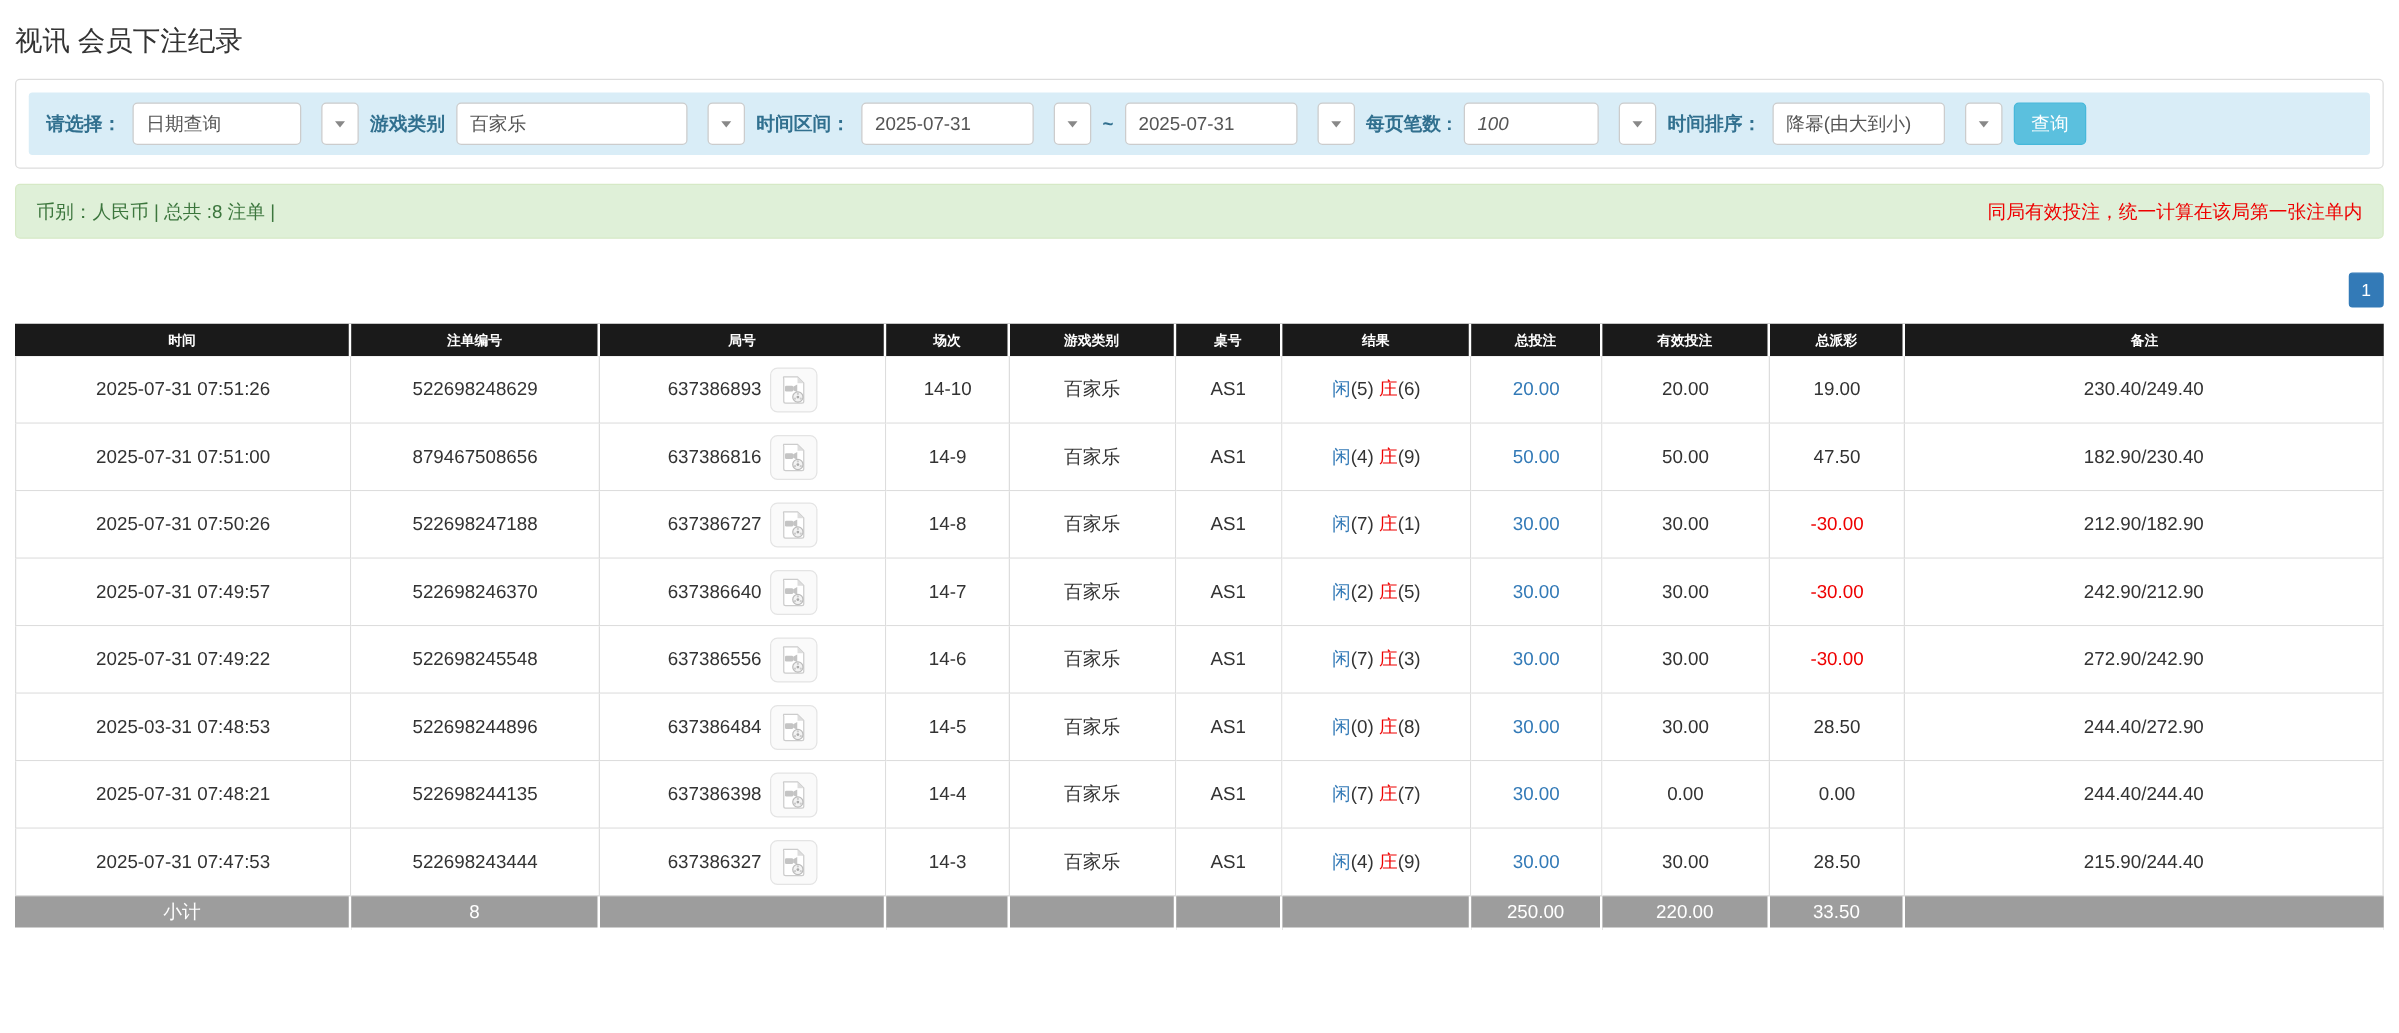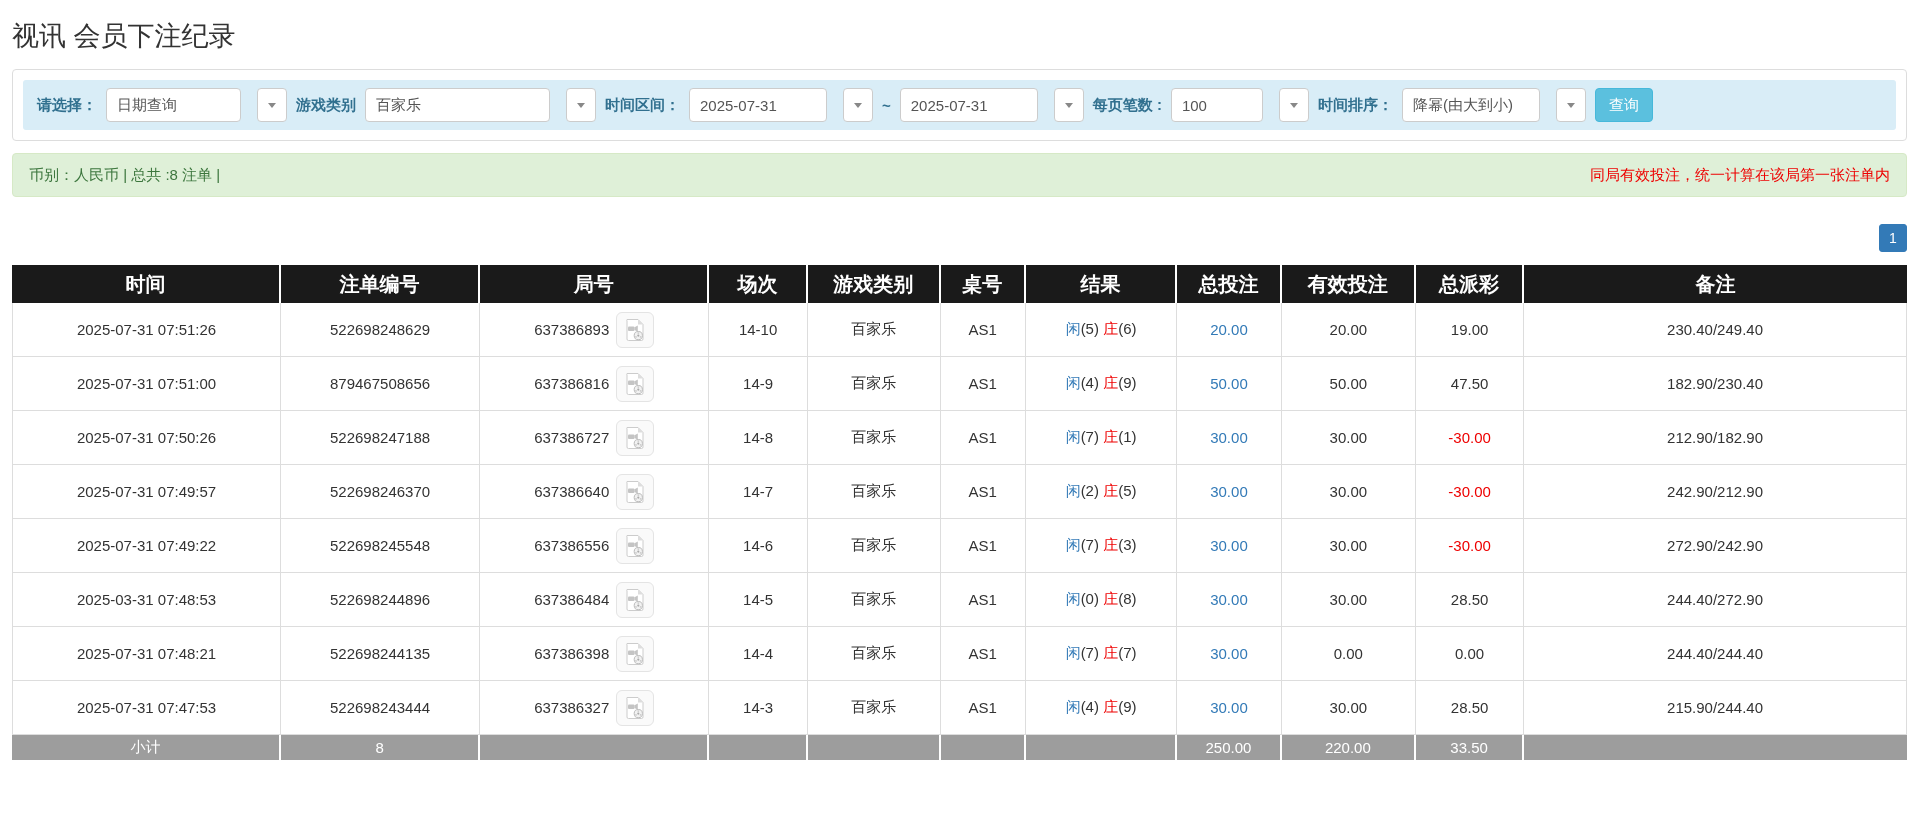--- a/index.html
+++ b/index.html
@@ -7,32 +7,32 @@
     --btn-bg:#5bc0de; --btn-border:#46b8da; --success-bg:#dff0d8; --success-border:#d6e9c6;
     --success-text:#3c763d; --header-bg:#1a1a1a; --footer-bg:#9d9d9d;
   }
   *{box-sizing:border-box;}
   html,body{margin:0;padding:0;}
   body{
     width:1919px;height:826px;background:#fff;color:#333;
     font-family:"Liberation Sans","DejaVu Sans",sans-serif;font-size:15px;overflow:hidden;
   }
   .content{padding:8px 12px;}
-  .page-title{font-size:27px;font-weight:400;color:#333;margin:10px 0 15px 0;}
+  .page-title{font-size:22px;font-weight:400;color:#333;margin:10px 0 15px 0;}
 
   
   .filter-panel{border:1px solid #ddd;border-radius:4px;padding:10px;margin-bottom:12px;background:#fff;}
   .filter-bar{background:var(--filter-bg);border-radius:3px;padding:8px 14px;display:flex;align-items:center;gap:9px;}
   .flabel{color:var(--filter-label);font-weight:bold;font-size:15px;white-space:nowrap;}
   .combo{display:flex;align-items:center;gap:16px;}
   .combo input{
     height:34px;border:1px solid #ccc;border-radius:4px;background:#fff;
     padding:0 10px;font-size:15px;color:#555;font-family:inherit;outline:none;
   }
-  .w135{width:135px;} .w185{width:185px;} .w158{width:138px;} .w92{width:92px;}
+  .w135{width:135px;} .w185{width:185px;} .w158{width:138px;} .w92{width:108px;font-style:italic;}
   .caret-btn{
     width:30px;height:34px;border:1px solid #ccc;border-radius:4px;background:#fff;
     display:flex;align-items:center;justify-content:center;cursor:pointer;padding:0;
   }
   .caret{width:0;height:0;border-left:4px solid transparent;border-right:4px solid transparent;border-top:5px solid #888;}
   .tilde{color:var(--filter-label);font-weight:bold;}
   .search-btn{
     height:34px;padding:0 13px;background:var(--btn-bg);border:1px solid var(--btn-border);
     color:#fff;border-radius:4px;font-size:15px;font-family:inherit;cursor:pointer;
   }
@@ -48,21 +48,21 @@
   
   .pagination-row{display:flex;justify-content:flex-end;margin:27px 0 13px 0;}
   .page-btn{
     min-width:28px;height:28px;background:var(--accent);color:#fff;border:1px solid var(--accent);
     border-radius:3px;display:flex;align-items:center;justify-content:center;font-size:14px;cursor:pointer;
   }
 
   
   table{width:100%;border-collapse:separate;border-spacing:0;table-layout:fixed;}
   thead th{
-    background:var(--header-bg);color:#fff;font-size:20px;font-weight:bold;height:38px;
+    background:var(--header-bg);color:#fff;font-size:11px;font-weight:bold;height:26px;
     border-right:2px solid #fff;padding:0 4px;
   }
   thead th:last-child{border-right:none;}
   tbody td{
     height:54px;text-align:center;font-size:15px;color:#333;background:#fff;
     border-bottom:1px solid #ddd;border-right:1px solid #ddd;padding:0 4px;overflow:hidden;
   }
   tbody td:first-child{border-left:1px solid #ddd;}
   tfoot td{
     height:27px;background:var(--footer-bg);color:#fff;text-align:center;font-size:15px;

